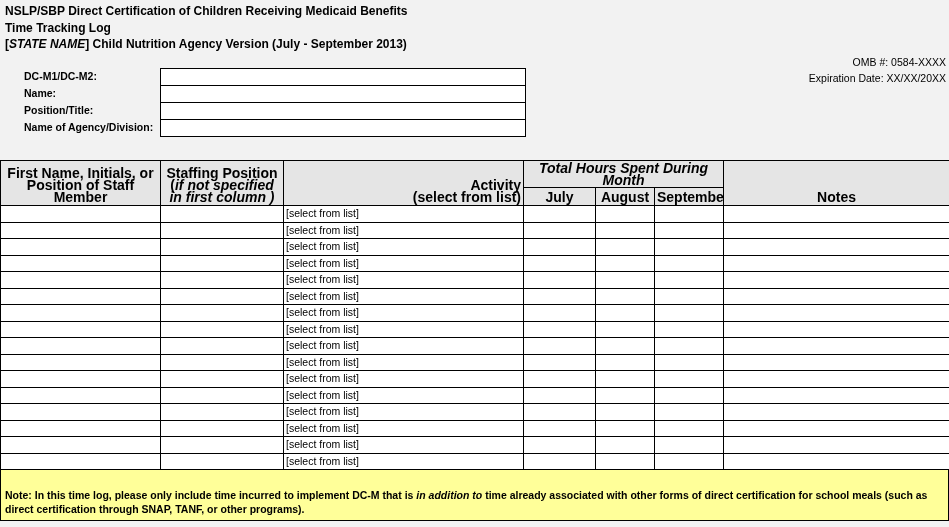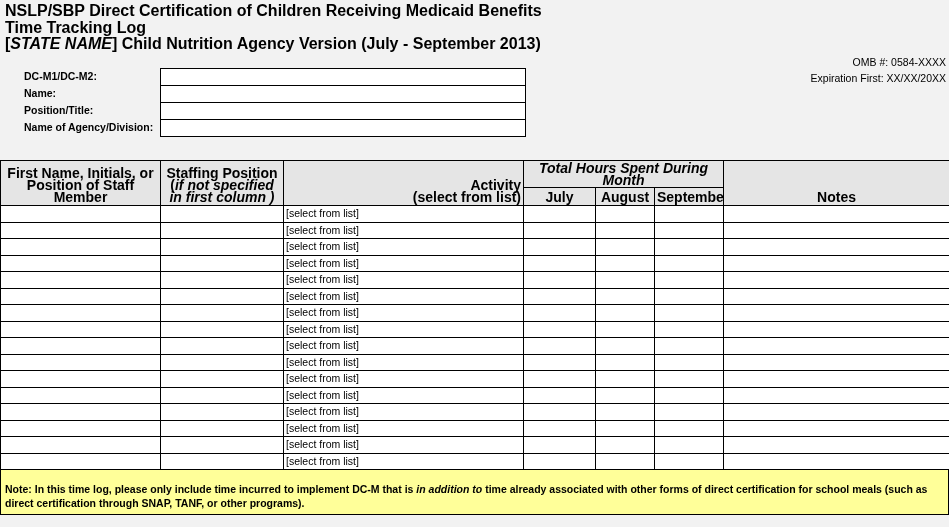--- a/index.html
+++ b/index.html
@@ -7,21 +7,21 @@
   .page {
     position:relative;
     width:949px; height:527px;
     background:#f2f2f2;
     font-family:"Liberation Sans", sans-serif;
     color:#000;
     overflow:hidden;
   }
   .titles {
     position:absolute; left:5px; top:3px;
-    font-weight:bold; font-size:16px; line-height:16.5px;
+    font-weight:bold; font-size:12px; line-height:16.5px;
     white-space:nowrap;
   }
   .state-italic { font-style:italic; }
   .omb {
     position:absolute; right:3px; top:54px;
     font-size:10.5px; line-height:16px; text-align:right;
   }
   .form-label {
     position:absolute; left:5px; width:154px;
     font-weight:bold; font-size:10.5px;
@@ -48,38 +48,38 @@
   .pre { white-space:pre-line;text-align:right; }
   tbody td {
     height:16.5px; background:#ffffff; font-size:10.5px;
     line-height:15px; padding:0 2px; vertical-align:middle;
   }
   td.activity-cell { text-align:left; }
   .note {
     width:949px; margin-top:-1px;
     background:#ffff99; border:1px solid #000;
     font-weight:bold; font-size:10.5px; line-height:14px;
-    padding:12px 4px 4px 4px;
+    padding:18px 4px 4px 4px;
   }
   .note .ital { font-style:italic; }
 </style>
 </head>
 <body>
 
 <div class="page">
 
   <div class="titles">
     <div>NSLP/SBP Direct Certification of Children Receiving Medicaid Benefits</div>
     <div>Time Tracking Log</div>
     <div><span>[</span><span class="state-italic">STATE NAME</span><span>] Child Nutrition Agency Version (July - September 2013)</span></div>
   </div>
 
   <div class="omb">
     <div>OMB #: 0584-XXXX</div>
-    <div>Expiration First: XX/XX/20XX</div>
+    <div>Expiration Date: XX/XX/20XX</div>
   </div>
 
   <div class="form-label" style="top:68px">DC-M1/DC-M2:</div>
   <div class="form-label" style="top:85px">Name:</div>
   <div class="form-label" style="top:102px">Position/Title:</div>
   <div class="form-label" style="top:119px">Name of Agency/Division:</div>
 
   <div class="input-box" style="top:68px"></div>
   <div class="input-box" style="top:85px"></div>
   <div class="input-box" style="top:102px"></div>

